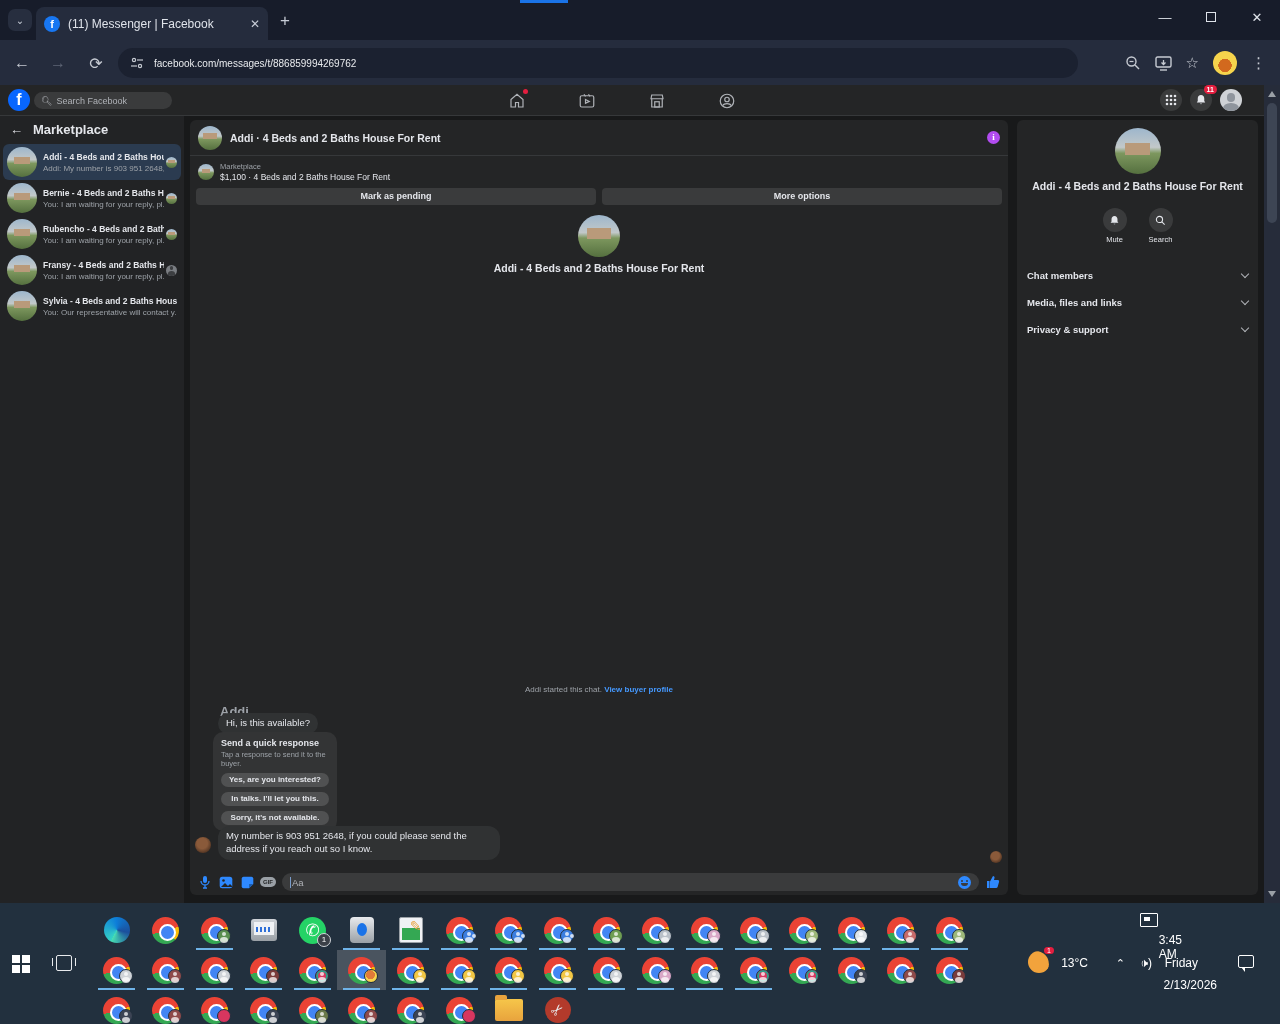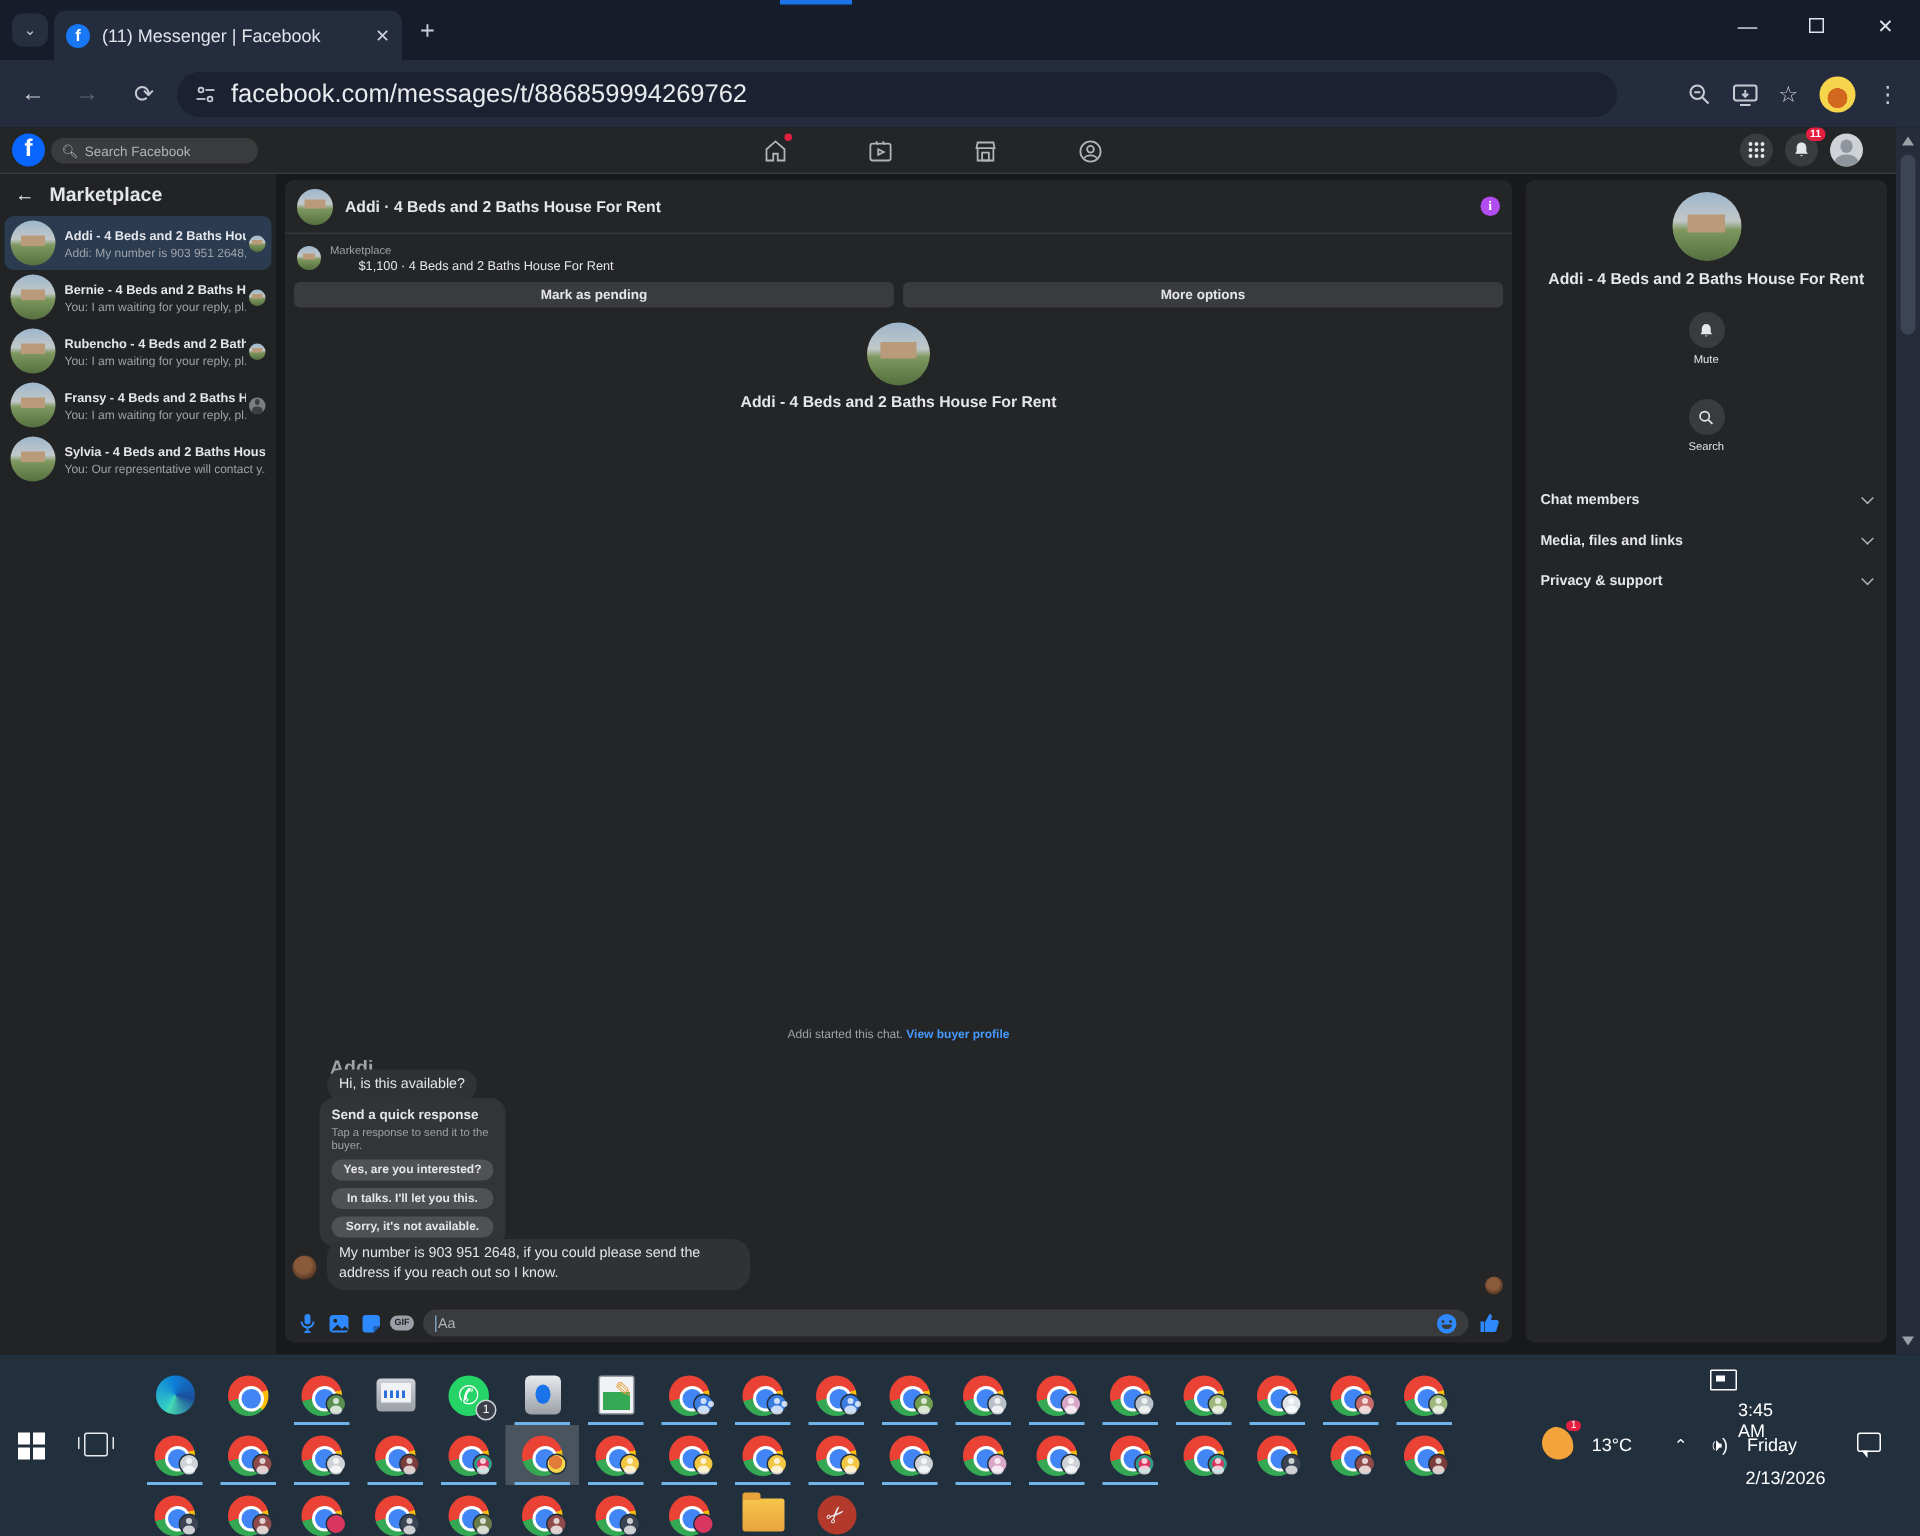--- a/index.html
+++ b/index.html
@@ -17,21 +17,21 @@
   .tab-close { color:#c7ccd6; font-size:12px; margin-left:6px; }
   .newtab-btn { position:absolute; left:280px; top:11px; color:#c7ccd6; font-size:17px; }
   .win-controls { position:absolute; right:0; top:0; height:34px; display:flex; }
   .win-btn { width:46px; height:34px; color:#dfe3ea; display:flex; align-items:center; justify-content:center; font-size:13px; }
   .win-max { width:10px; height:10px; border:1px solid #dfe3ea; }
 
   .toolbar { position:absolute; left:0; top:40px; width:1280px; height:45px; background:#252c3d; }
   .nav-ic { position:absolute; top:11px; width:24px; height:24px; color:#c6cad2; font-size:16px; display:flex; align-items:center; justify-content:center; }
   .urlbar { position:absolute; left:118px; top:48px; width:960px; height:30px; background:#1b2130; border-radius:15px; display:flex; align-items:center; padding:0 12px; }
   .urlbar .site-ic { margin-right:10px; }
-  .url-text { color:#e8eaed; font-size:17px; }
+  .url-text { color:#e8eaed; font-size:10px; }
   .tb-right { position:absolute; right:14px; top:48px; height:30px; display:flex; align-items:center; gap:14px; }
   .tb-right .ic { color:#c6cad2; font-size:15px; }
   .profile-av { width:24px; height:24px; border-radius:50%; background:radial-gradient(circle at 50% 60%, #d2691e 0 35%, #f6d44c 36% 100%); }
 
   
   .fb-top { position:absolute; left:0; top:85px; width:1264px; height:31px; background:#242526; border-bottom:1px solid #36383a; }
   .fb-logo { position:absolute; left:8px; top:4px; width:22px; height:22px; border-radius:50%; background:#0866ff; color:#fff; font-weight:bold; font-size:16px; text-align:center; line-height:21px; }
   .fb-search { position:absolute; left:34px; top:7px; width:138px; height:17px; border-radius:9px; background:#3a3b3c; color:#b0b3b8; font-size:9px; display:flex; align-items:center; padding:0 7px; gap:4px; }
   .fb-nav-center { position:absolute; left:505px; top:4px; display:flex; gap:46px; }
   .fb-nav-item { width:24px; height:24px; position:relative; display:flex; align-items:center; justify-content:center; }
@@ -60,21 +60,21 @@
   .seen-person { border-radius:50%; background:#7a7d82; position:relative; overflow:hidden; }
   .seen-person::before { content:""; position:absolute; left:50%; top:18%; width:36%; height:36%; margin-left:-18%; border-radius:50%; background:#3c3e41; }
   .seen-person::after { content:""; position:absolute; left:50%; top:60%; width:70%; height:50%; margin-left:-35%; border-radius:50%; background:#3c3e41; }
 
   .chat-panel { position:absolute; left:190px; top:120px; width:818px; height:775px; background:#242526; border-radius:6px; }
   .cp-header { position:absolute; left:0; top:0; width:100%; height:36px; border-bottom:1px solid #36383a; display:flex; align-items:center; padding:0 8px;justify-content:space-between; }
   .cp-title { color:#e4e6eb; font-size:10.5px; font-weight:bold; margin-left:8px; flex:1; }
   .info-ic { width:13px; height:13px; border-radius:50%; background:#b24cf0; color:#fff; font-size:9px; font-weight:bold; text-align:center; line-height:13px; font-family:"Liberation Serif",serif; }
   .cp-banner { position:absolute; left:0; top:38px; width:100%; height:28px; display:flex; align-items:center; padding:0 8px; gap:6px; }
   .bn-label { color:#9da2a8; font-size:7.5px; }
-  .bn-item { color:#e4e6eb; font-size:8.5px; margin-top:1px;margin-left:19px; }
+  .bn-item { color:#e4e6eb; font-size:8.5px; margin-top:1px; }
   .cp-actions { position:absolute; left:6px; top:68px; width:806px; display:flex; gap:6px; }
   .cp-btn { flex:1; height:17px; background:#3a3b3c; border-radius:4px; color:#e4e6eb; font-size:9px; font-weight:bold; text-align:center; line-height:17px; }
   .cp-intro { position:absolute; left:0; top:95px; width:100%; text-align:center; }
   .cp-intro .house-av { width:42px; height:42px; margin:0 auto; }
   .cp-intro-title { color:#e4e6eb; font-size:10.5px; font-weight:bold; margin-top:5px; }
   .started-line { position:absolute; left:0; top:565px; width:100%; text-align:center; color:#9da2a8; font-size:8px; }
   .started-line a { color:#4599ff; font-weight:bold; text-decoration:none; }
   .sender-label { position:absolute; left:30px; top:584px; color:#9da2a8; font-size:13px;font-weight:bold; }
   .bubble { background:#303233; color:#e4e6eb; font-size:9.5px; border-radius:12px; padding:4px 8px; line-height:1.35; }
   .msg1 { position:absolute; left:28px; top:593px; }
@@ -90,21 +90,21 @@
   .gif-badge { background:#9aa0a6; color:#242526; font-size:6px; font-weight:bold; border-radius:6px; padding:2px 3px; }
   .comp-input { flex:1; height:18px; background:#3a3b3c; border-radius:9px; color:#b0b3b8; font-size:9.5px; display:flex; align-items:center; padding:0 8px; }
   .comp-input .ph { border-left:1px solid #7a9cc9; padding-left:1px; }
   .emoji-ic { margin-left:auto; width:13px; height:13px; border-radius:50%; background:#2e89ff; position:relative; }
   .emoji-ic::before { content:""; position:absolute; left:3px; top:4px; width:2px; height:2px; background:#3a3b3c; border-radius:50%; box-shadow:5px 0 0 #3a3b3c; }
   .emoji-ic::after { content:""; position:absolute; left:3px; top:7px; width:7px; height:3px; border-radius:0 0 6px 6px; background:#3a3b3c; }
 
   .right-panel { position:absolute; left:1017px; top:120px; width:241px; height:775px; background:#242526; border-radius:6px; }
   .rp-av { width:46px; height:46px; margin:8px auto 0; }
   .rp-title { color:#e4e6eb; font-size:10.5px; font-weight:bold; text-align:center; margin-top:6px; }
-  .rp-actions { display:flex; justify-content:center; gap:22px; margin-top:16px;flex-direction:column; }
+  .rp-actions { display:flex; justify-content:center; gap:22px; margin-top:16px; }
   .rp-act { text-align:center; }
   .rp-circle { width:24px; height:24px; border-radius:50%; background:#3a3b3c; margin:0 auto; display:flex; align-items:center; justify-content:center; }
   .rp-act-label { color:#e4e6eb; font-size:7.5px; margin-top:3px; }
   .rp-sections { margin-top:18px; }
   .rp-sec { display:flex; align-items:center; justify-content:space-between; padding:8px 10px; }
   .rp-sec-label { color:#e4e6eb; font-size:9.5px; font-weight:bold; }
   .chev { width:6px; height:6px; border-right:1.5px solid #b0b3b8; border-bottom:1.5px solid #b0b3b8; transform:rotate(45deg); margin-top:-3px; }
 
   .page-scrollbar { position:absolute; right:0; top:85px; width:16px; height:818px; background:#262c3a; }
   .sb-arrow { position:absolute; left:4px; width:0; height:0; border-left:4px solid transparent; border-right:4px solid transparent; }

